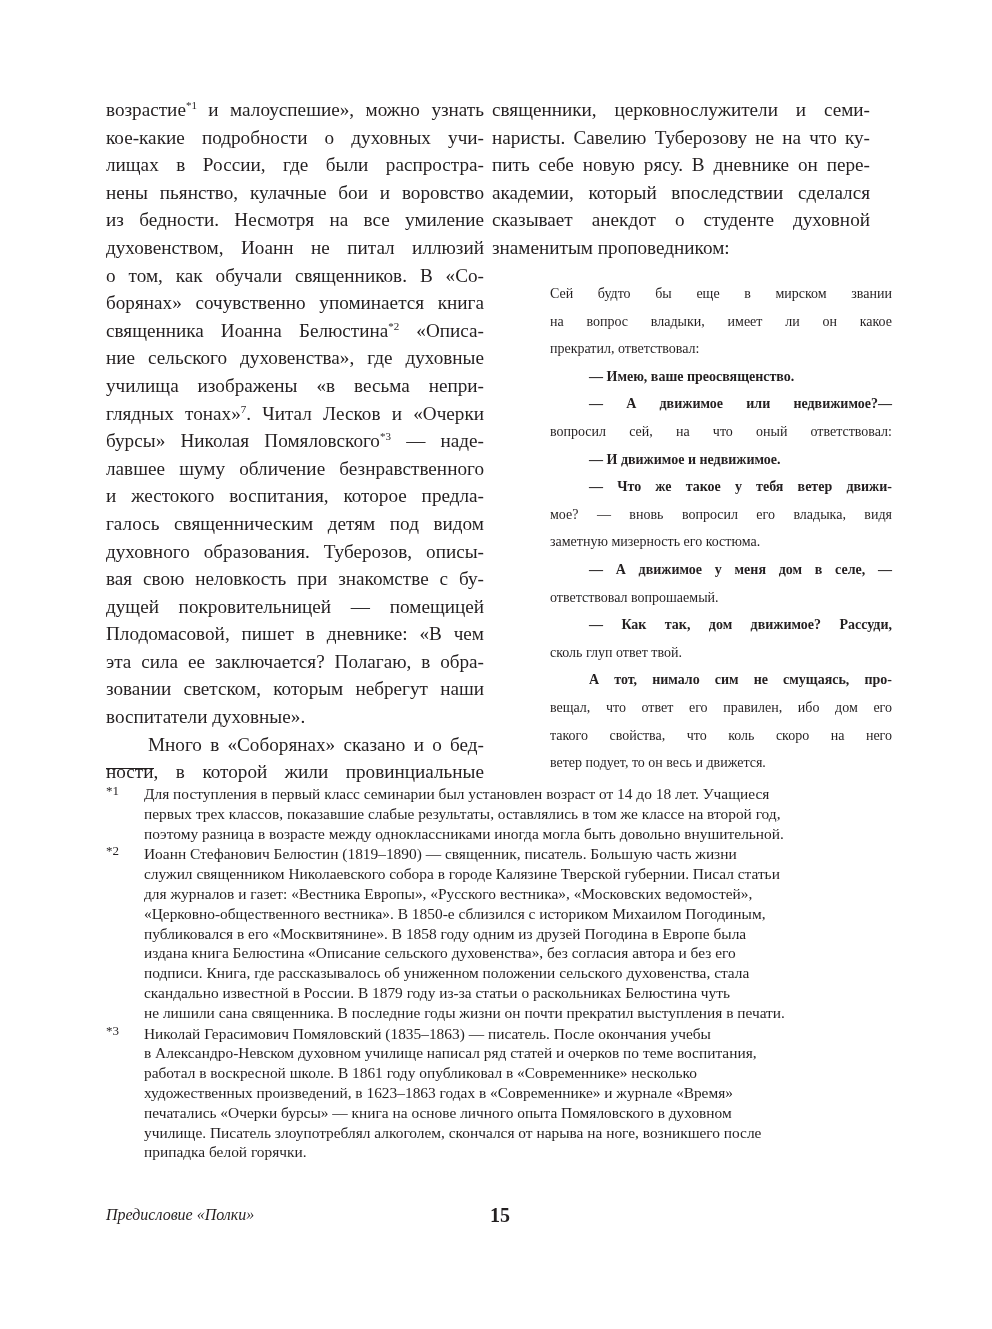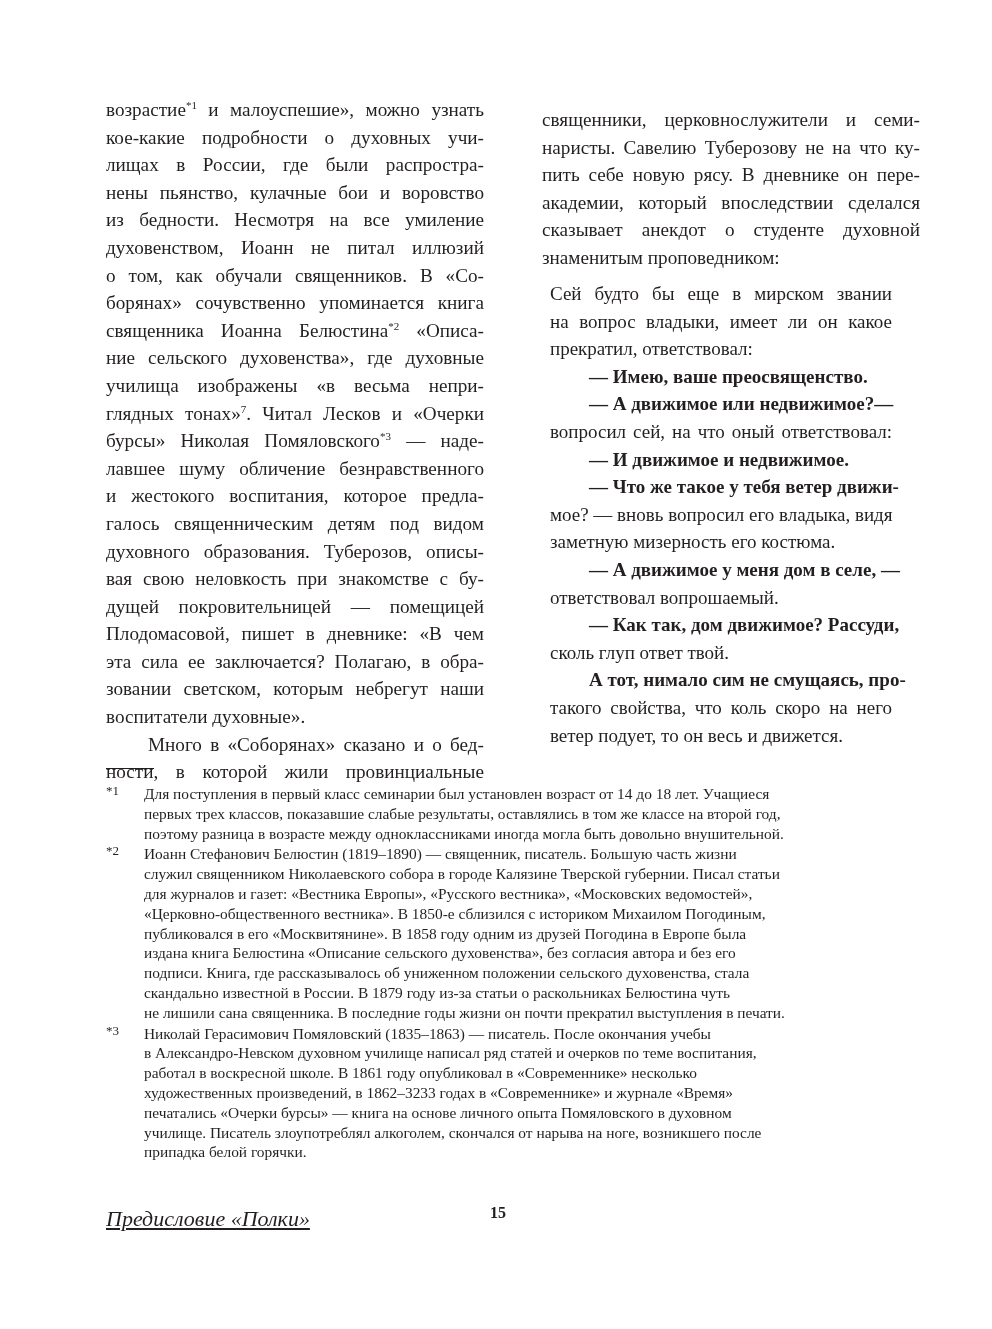--- a/index.html
+++ b/index.html
@@ -7,35 +7,35 @@
     width: 992px; height: 1329px; position: relative; overflow: hidden;
     font-family: "Liberation Serif", "DejaVu Serif", serif;
     color: #231f20;
   }
   .col {
     position: absolute; top: 96px; width: 378px;
     font-size: 19.2px; line-height: 27.6px;
     text-align: justify;
   }
   .col-left { left: 106px; }
-  .col-right { left: 542px; margin-top: 10px; }
+  .col-right { left: 492px; }
   .line { display: block; text-align: justify; text-align-last: justify; white-space: nowrap; }
   .line.last { text-align-last: left; }
   sup { font-size: 11px; vertical-align: 7px; line-height: 0; }
   .quote { position: absolute; left: 550px; top: 280px; width: 342px;
-    font-size: 19px; line-height: 27.6px; }
+    font-size: 14px; line-height: 27.6px; }
   .quote .line.ind { padding-left: 39px; font-weight: bold; }
   .rule { position: absolute; left: 106px; top: 768px; width: 48px; height: 1px; background: #231f20; }
   .footnotes { position: absolute; left: 106px; top: 784px; width: 790px; font-size: 15.4px; line-height: 19.8px; }
   .fn { position: relative; padding-left: 38px; margin-bottom: 1px; }
   .fn .mark { position: absolute; left: 0; top: -3px; font-size: 13px; }
   .fn .line { text-align: left; text-align-last: left; }
   .footer { position: absolute; top: 1206px; left: 106px; width: 790px; height: 30px; }
-  .running-title { position: absolute; left: 0; top: 0; font-style: italic; font-size: 22px; text-decoration: underline; }
-  .page-number { position: absolute; left: 384px; top: -2px; font-weight: bold; font-size: 16px; }
+  .running-title { position: absolute; left: 0; top: 0; font-style: italic; font-size: 16px; }
+  .page-number { position: absolute; left: 384px; top: -2px; font-weight: bold; font-size: 20px; }
 </style>
 </head>
 <body>
 
 <div class="col col-left">
   <span class="line"><span>возрастие</span><sup>*1</sup><span> и малоуспешие», можно узнать</span></span>
   <span class="line">кое-какие подробности о духовных учи-</span>
   <span class="line">лищах в России, где были распростра-</span>
   <span class="line">нены пьянство, кулачные бои и воровство</span>
   <span class="line">из бедности. Несмотря на все умиление</span>
@@ -79,20 +79,21 @@
   <span class="line">вопросил сей, на что оный ответствовал:</span>
   <span class="line last ind">— И движимое и недвижимое.</span>
   <span class="line ind">— Что же такое у тебя ветер движи-</span>
   <span class="line">мое? — вновь вопросил его владыка, видя</span>
   <span class="line last">заметную мизерность его костюма.</span>
   <span class="line ind">— А движимое у меня дом в селе, —</span>
   <span class="line last">ответствовал вопрошаемый.</span>
   <span class="line ind">— Как так, дом движимое? Рассуди,</span>
   <span class="line last">сколь глуп ответ твой.</span>
   <span class="line ind">А тот, нимало сим не смущаясь, про-</span>
+  <span class="line">вещал, что ответ его правилен, ибо дом его</span>
   <span class="line">такого свойства, что коль скоро на него</span>
   <span class="line last">ветер подует, то он весь и движется.</span>
 </div>
 
 <div class="rule"></div>
 
 <div class="footnotes">
   <div class="fn">
     <span class="mark">*1</span>
     <span class="line">Для поступления в первый класс семинарии был установлен возраст от 14 до 18 лет. Учащиеся</span>
@@ -109,21 +110,21 @@
     <span class="line">издана книга Белюстина «Описание сельского духовенства», без согласия автора и без его</span>
     <span class="line">подписи. Книга, где рассказывалось об униженном положении сельского духовенства, стала</span>
     <span class="line">скандально известной в России. В 1879 году из-за статьи о раскольниках Белюстина чуть</span>
     <span class="line">не лишили сана священника. В последние годы жизни он почти прекратил выступления в печати.</span>
   </div>
   <div class="fn">
     <span class="mark">*3</span>
     <span class="line">Николай Герасимович Помяловский (1835–1863) — писатель. После окончания учебы</span>
     <span class="line">в Александро-Невском духовном училище написал ряд статей и очерков по теме воспитания,</span>
     <span class="line">работал в воскресной школе. В 1861 году опубликовал в «Современнике» несколько</span>
-    <span class="line">художественных произведений, в 1862–3233 годах в «Современнике» и журнале «Время»</span>
+    <span class="line">художественных произведений, в 1623–1863 годах в «Современнике» и журнале «Время»</span>
     <span class="line">печатались «Очерки бурсы» — книга на основе личного опыта Помяловского в духовном</span>
     <span class="line">училище. Писатель злоупотреблял алкоголем, скончался от нарыва на ноге, возникшего после</span>
     <span class="line">припадка белой горячки.</span>
   </div>
 </div>
 
 <div class="footer">
   <span class="running-title">Предисловие «Полки»</span>
   <span class="page-number">15</span>
 </div>

